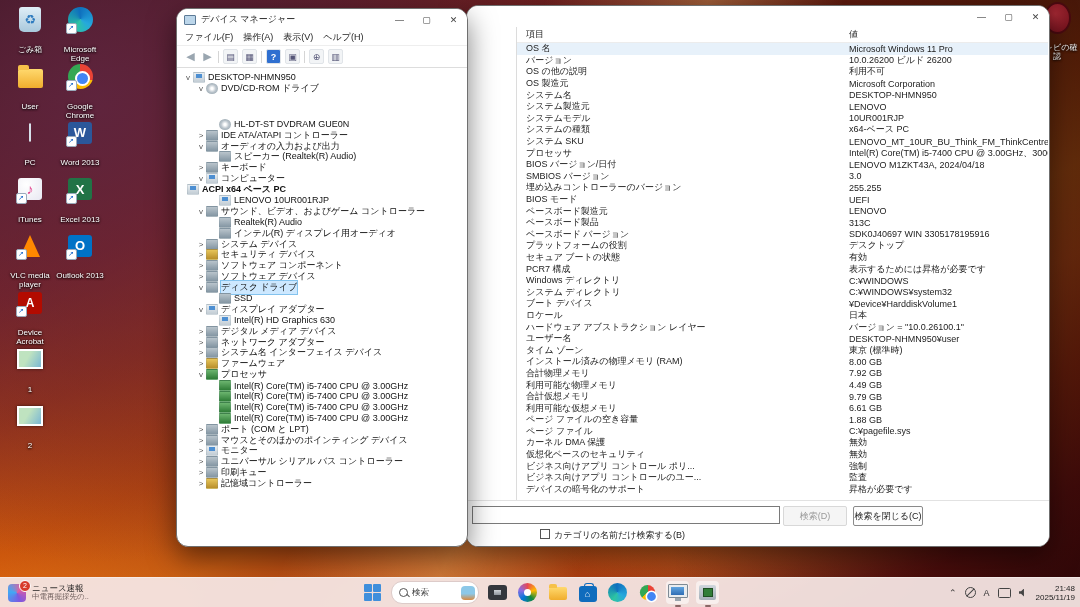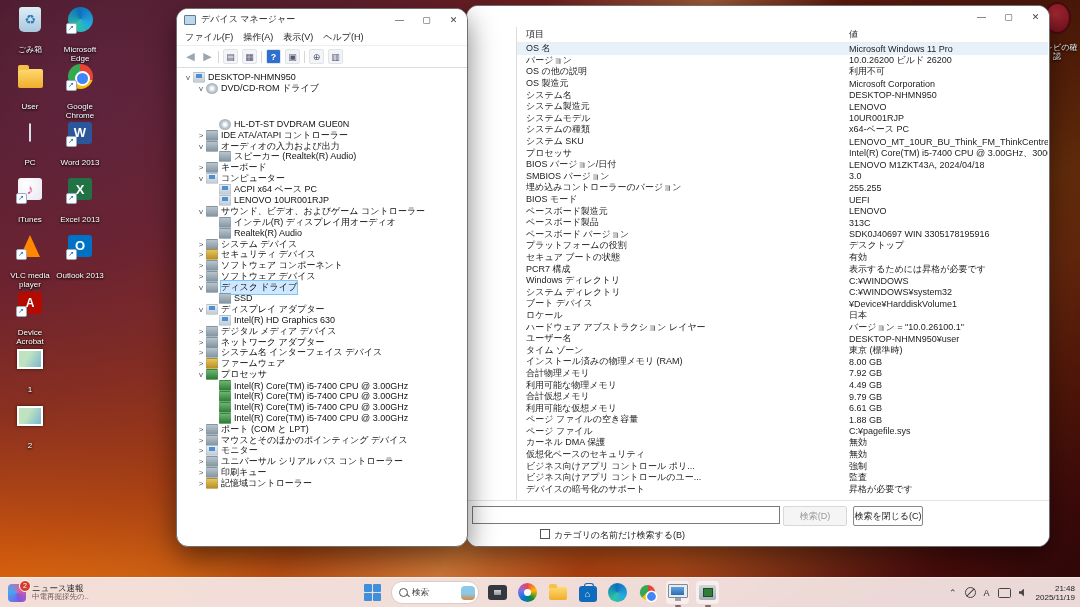--- a/index.html
+++ b/index.html
@@ -286,21 +286,21 @@
           <span class="ti ti-generic"></span>
           <span>キーボード</span>
         </div>
         <div class="trow" style="padding-left: 19px;">
           <span class="chev">v</span>
           <span class="ti ti-computer">
             <span class="tiscr"></span>
           </span>
           <span>コンピューター</span>
         </div>
-        <div class="trow" style="padding-left: 32px;">
+        <div class="trow" style=" font-weight: bold;">
           <span class="chev"></span>
           <span class="ti ti-computer">
             <span class="tiscr"></span>
           </span>
           <span>ACPI x64 ベース PC</span>
         </div>
         <div class="trow" style="padding-left: 32px;">
           <span class="chev"></span>
           <span class="ti ti-computer">
             <span class="tiscr"></span>
@@ -308,26 +308,26 @@
           <span>LENOVO 10UR001RJP</span>
         </div>
         <div class="trow" style="padding-left: 19px;">
           <span class="chev">v</span>
           <span class="ti ti-sound"></span>
           <span>サウンド、ビデオ、およびゲーム コントローラー</span>
         </div>
         <div class="trow" style="padding-left: 32px;">
           <span class="chev"></span>
           <span class="ti ti-sound"></span>
+          <span>Realtek(R) Audio</span>
+        </div>
+        <div class="trow" style="padding-left: 32px;">
+          <span class="chev"></span>
+          <span class="ti ti-sound"></span>
           <span>インテル(R) ディスプレイ用オーディオ</span>
-        </div>
-        <div class="trow" style="padding-left: 32px;">
-          <span class="chev"></span>
-          <span class="ti ti-sound"></span>
-          <span>Realtek(R) Audio</span>
         </div>
         <div class="trow" style="padding-left: 19px;">
           <span class="chev">&gt;</span>
           <span class="ti ti-generic"></span>
           <span>システム デバイス</span>
         </div>
         <div class="trow" style="padding-left: 19px;">
           <span class="chev">&gt;</span>
           <span class="ti ti-security"></span>
           <span>セキュリティ デバイス</span>

